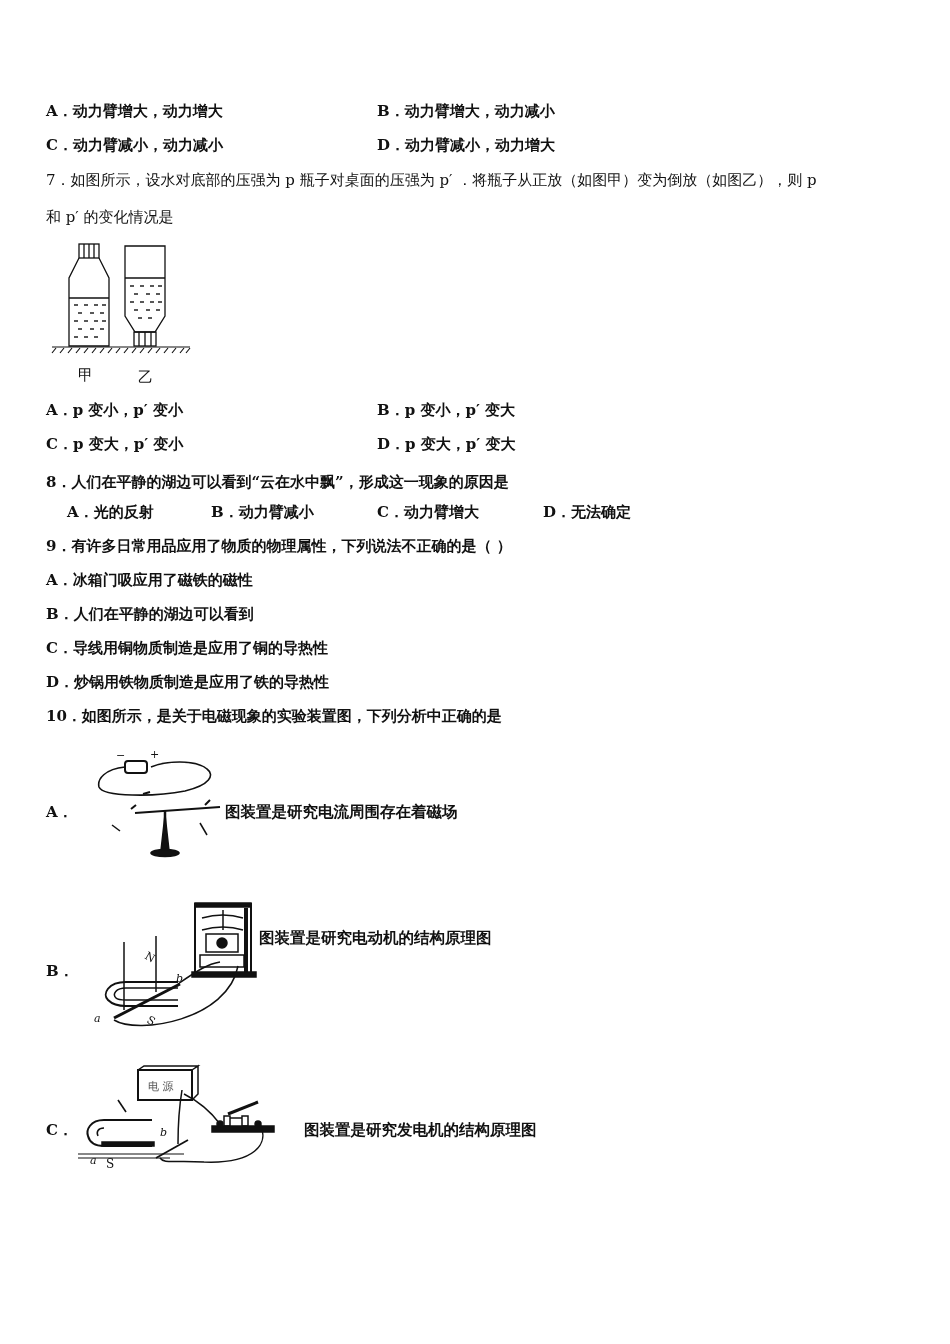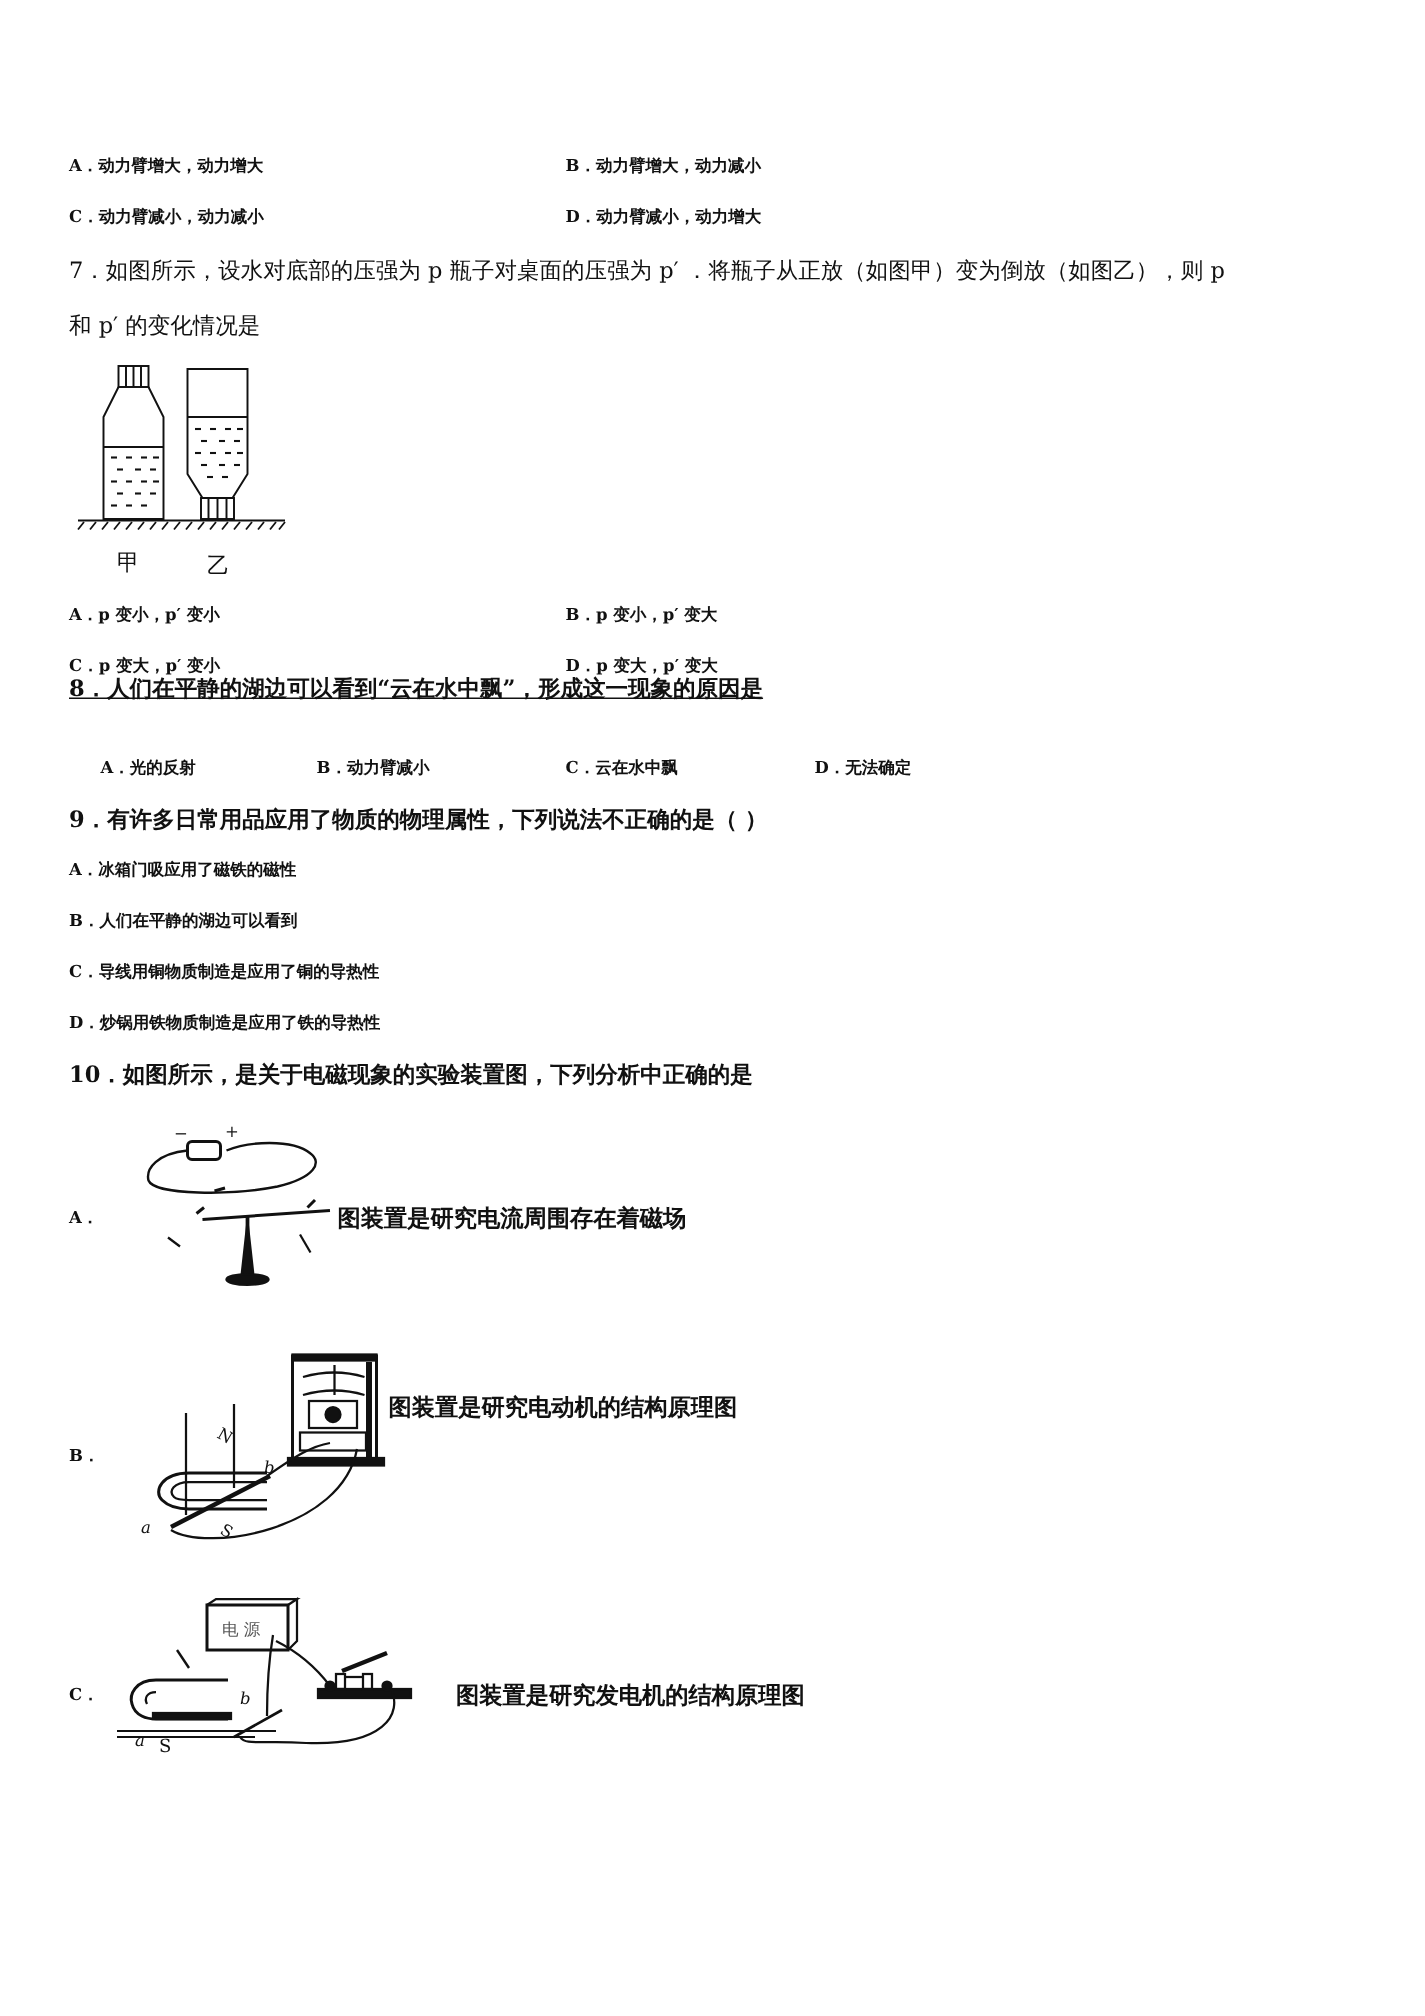--- a/index.html
+++ b/index.html
@@ -1,19 +1,19 @@
 <!DOCTYPE html>
 <html><head>
 <meta charset="utf-8">
 <style>
   html, body { margin: 0; padding: 0; background: #ffffff; }
   body { width: 950px; height: 1344px; position: relative; overflow: hidden;
          font-family: "DejaVu Serif", "Liberation Serif", serif; color: #111; }
   .line { position: absolute; left: 46px; font-size: 15px; font-weight: bold; white-space: nowrap; line-height: 20px; }
-  .opt { position: absolute; font-size: 11px; font-weight: bold; white-space: nowrap; line-height: 20px; }
+  .opt { position: absolute; font-size: 15px; font-weight: bold; white-space: nowrap; line-height: 20px; }
   .fig { position: absolute; }
   .caption { position: absolute; font-size: 15.5px; font-weight: bold; white-space: nowrap; line-height: 20px; }
   .figlbl { position: absolute; font-size: 15px; font-family: "DejaVu Sans", sans-serif; }
 </style>
 </head>
 <body>
 
 <div class="opt" style="left:46px; top:101px;">A．动力臂增大，动力增大</div>
 <div class="opt" style="left:377px; top:101px;">B．动力臂增大，动力减小</div>
 <div class="opt" style="left:46px; top:135px;">C．动力臂减小，动力减小</div>
@@ -102,24 +102,24 @@
   </g>
 </svg>
 <div class="figlbl" style="left:78px; top:366px;">甲</div>
 <div class="figlbl" style="left:138px; top:368px;">乙</div>
 
 <div class="opt" style="left:46px; top:400px;">A．p 变小，p′ 变小</div>
 <div class="opt" style="left:377px; top:400px;">B．p 变小，p′ 变大</div>
 <div class="opt" style="left:46px; top:434px;">C．p 变大，p′ 变小</div>
 <div class="opt" style="left:377px; top:434px;">D．p 变大，p′ 变大</div>
 
-<div class="line" style="top:449px;text-decoration:underline;">8．人们在平静的湖边可以看到“云在水中飘”，形成这一现象的原因是</div>
+<div class="line" style="top:472px;">8．人们在平静的湖边可以看到“云在水中飘”，形成这一现象的原因是</div>
 <div class="opt" style="left:46px; top:502px;margin-left:21px;">A．光的反射</div>
 <div class="opt" style="left:211px; top:502px;">B．动力臂减小</div>
-<div class="opt" style="left:377px; top:502px;">C．云在水中飘</div>
+<div class="opt" style="left:377px; top:502px;">C．动力臂增大</div>
 <div class="opt" style="left:543px; top:502px;">D．无法确定</div>
 
 <div class="line" style="top:536px;">9．有许多日常用品应用了物质的物理属性，下列说法不正确的是（    ）</div>
 <div class="opt" style="left:46px; top:570px;">A．冰箱门吸应用了磁铁的磁性</div>
 <div class="opt" style="left:46px; top:604px;">B．人们在平静的湖边可以看到</div>
 <div class="opt" style="left:46px; top:638px;">C．导线用铜物质制造是应用了铜的导热性</div>
 <div class="opt" style="left:46px; top:672px;">D．炒锅用铁物质制造是应用了铁的导热性</div>
 
 <div class="line" style="top:706px;">10．如图所示，是关于电磁现象的实验装置图，下列分析中正确的是</div>
 

